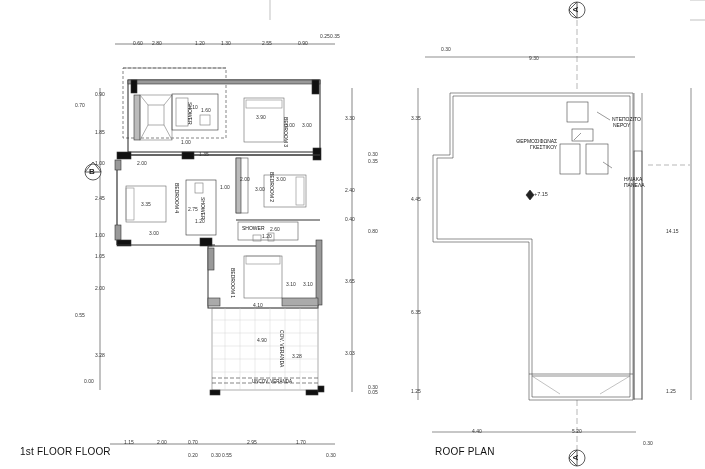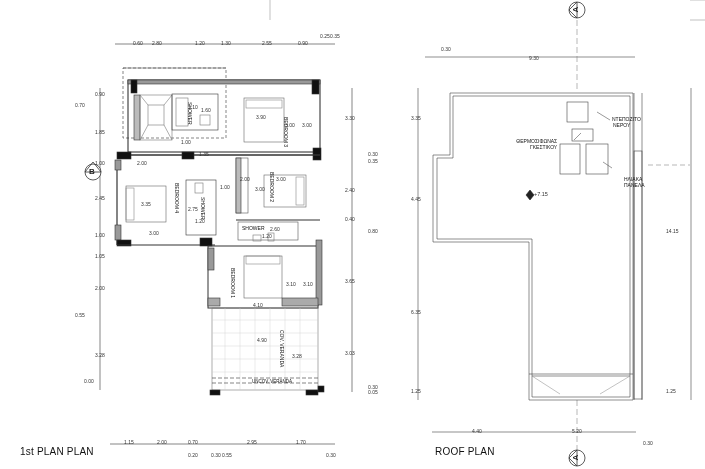--- a/index.html
+++ b/index.html
@@ -152,21 +152,21 @@
     <circle cx="577" cy="10" r="8" fill="#fff" stroke="#333" stroke-width="0.8"></circle>
     <polygon points="569,10 577,2 577,18" fill="none" stroke="#333" stroke-width="0.8"></polygon>
   </g>
   <g>
     <circle cx="577" cy="458" r="8" fill="#fff" stroke="#333" stroke-width="0.8"></circle>
     <polygon points="569,458 577,450 577,466" fill="none" stroke="#333" stroke-width="0.8"></polygon>
   </g>
 </svg>
 
 <div>
-  <div class="title" style="left:20px;top:446px;">1st PLAN PLAN</div>
+  <div class="title" style="left:20px;top:446px;">1st FLOOR FLOOR</div>
 
   <div class="abs" style="left:89px;top:167px;font-size:8px;font-weight:bold;">B</div>
 
   <div class="dim" style="left:133px;top:40px;">0.60</div>
   <div class="dim" style="left:152px;top:40px;">2.80</div>
   <div class="dim" style="left:195px;top:40px;">1.20</div>
   <div class="dim" style="left:221px;top:40px;">1.30</div>
   <div class="dim" style="left:262px;top:40px;">2.55</div>
   <div class="dim" style="left:298px;top:40px;">0.90</div>
   <div class="dim" style="left:320px;top:33px;">0.25</div>

